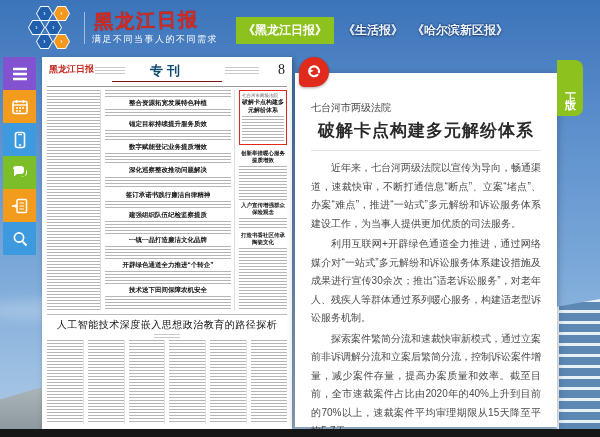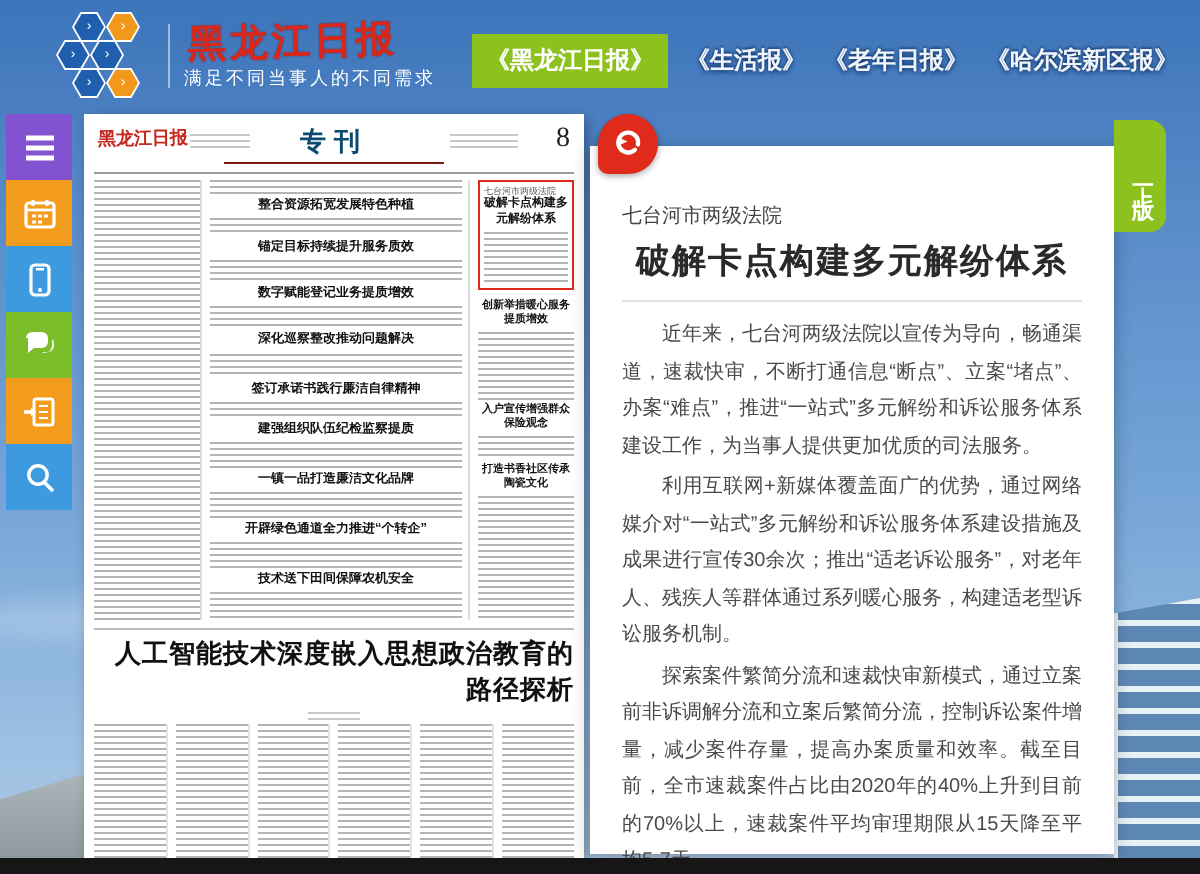--- a/index.html
+++ b/index.html
@@ -70,21 +70,21 @@
   .pv-col-mid { flex:1; display:flex; flex-direction:column; border-right:1px solid #ddd; padding-right:3px; }
   .pv-col-right { width:48px; display:flex; flex-direction:column; }
   .pv-h { font-size:6.5px; font-weight:bold; color:#111; text-align:center; line-height:1.25;
     margin:2px 0; white-space:nowrap; overflow:hidden; }
   .pv-fill { flex:1; }
   .hl-box { border:1.5px solid #e0281c; padding:2px; margin-bottom:3px; }
   .hl-kicker { font-size:4.5px; color:#555; text-align:left; }
   .hl-title { font-size:6px; font-weight:bold; color:#111; text-align:center; line-height:1.3; margin:1px 0; }
   .pv-rh { font-size:5.5px; font-weight:bold; color:#111; text-align:center; line-height:1.3; margin:2px 0; }
   .pv-bottom { border-top:1px solid #bbb; margin-top:4px; padding-top:3px; }
-  .pv-bottom-headline { font-size:13px; font-weight:bold; color:#111; text-align:right; letter-spacing:.5px; }
+  .pv-bottom-headline { font-size:10px; font-weight:normal; color:#111; text-align:center; letter-spacing:.5px; }
   .pv-byline { width:26px; height:4px; margin:2px auto; }
   .pv-bcols { display:flex; gap:4px; height:84px; margin-top:2px; }
   .pv-bcols > div { flex:1; border-right:1px solid #e3e3e3; }
   .pv-bcols > div:last-child { border-right:none; }
 
   
   .panel { position:absolute; left:295px; top:73px; width:262px; height:354px; background:#fff; z-index:2;
     box-shadow:0 2px 8px rgba(0,0,0,.3); padding:28px 16px 10px 16px; }
   .back-btn { position:absolute; left:299px; top:57px; width:30px; height:30px; background:#e02a1b;
     border-radius:50% 50% 50% 5px; z-index:5; display:flex; align-items:center; justify-content:center;
@@ -131,21 +131,20 @@
       <div class="hex orange" style="left:25px;top:28px">
           <i>›</i>
         </div>
     </div>
     <div class="brand-sep"></div>
     <div class="masthead-title">黑龙江日报</div>
     <div class="masthead-sub">满足不同当事人的不同需求</div>
     <div class="nav">
       <div class="nav-item active">《黑龙江日报》</div>
       <div class="nav-item">《生活报》</div>
-      <div class="nav-item">《老年日报》</div>
       <div class="nav-item">《哈尔滨新区报》</div>
     </div>
   </div>
 
   <div class="sidebar">
     <div class="side-btn sb-menu">
       <span>
           <svg width="20" height="20" viewBox="0 0 20 20">
             <path d="M3 5h14M3 10h14M3 15h14" stroke="#fff" stroke-width="2.4"></path>
           </svg>
@@ -271,21 +270,21 @@
           <path d="M4.5 8.5l1.2 4.2 4-1.8z" fill="#fff"></path>
         </svg>
     </span>
   </div>
 
   <div class="panel">
     <div class="art-kicker">七台河市两级法院</div>
     <div class="art-title">破解卡点构建多元解纷体系</div>
     <div class="art-body">
       <p>近年来，七台河两级法院以宣传为导向，畅通渠道，速裁快审，不断打通信息“断点”、立案“堵点”、办案“难点”，推进“一站式”多元解纷和诉讼服务体系建设工作，为当事人提供更加优质的司法服务。</p>
-      <p>利用互联网+新媒体覆盖面广的优势，通过网络媒介对“一站式”多元解纷和诉讼服务体系建设措施及成果进行宣传30余次；推出“适老诉讼服务”，对老年人、残疾人等群体通过系列暖心服务，构建适老型诉讼服务机制。</p>
+      <p>利用互联网+开辟绿色通道全力推进，通过网络媒介对“一站式”多元解纷和诉讼服务体系建设措施及成果进行宣传30余次；推出“适老诉讼服务”，对老年人、残疾人等群体通过系列暖心服务，构建适老型诉讼服务机制。</p>
       <p>探索案件繁简分流和速裁快审新模式，通过立案前非诉调解分流和立案后繁简分流，控制诉讼案件增量，减少案件存量，提高办案质量和效率。截至目前，全市速裁案件占比由2020年的40%上升到目前的70%以上，速裁案件平均审理期限从15天降至平均5-7天。</p>
     </div>
   </div>
 
   <div class="prev-page-tab">
     <span>上一版</span>
   </div>
 
   <div class="bottom-bar"></div>
 </div>

